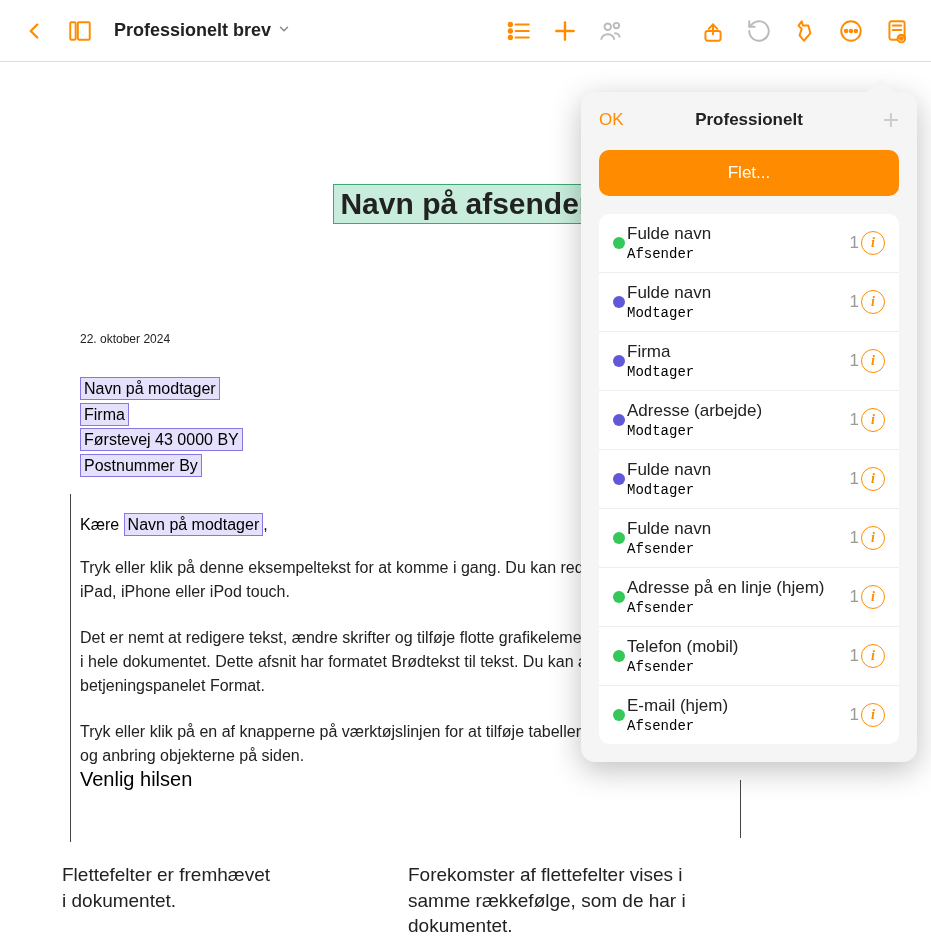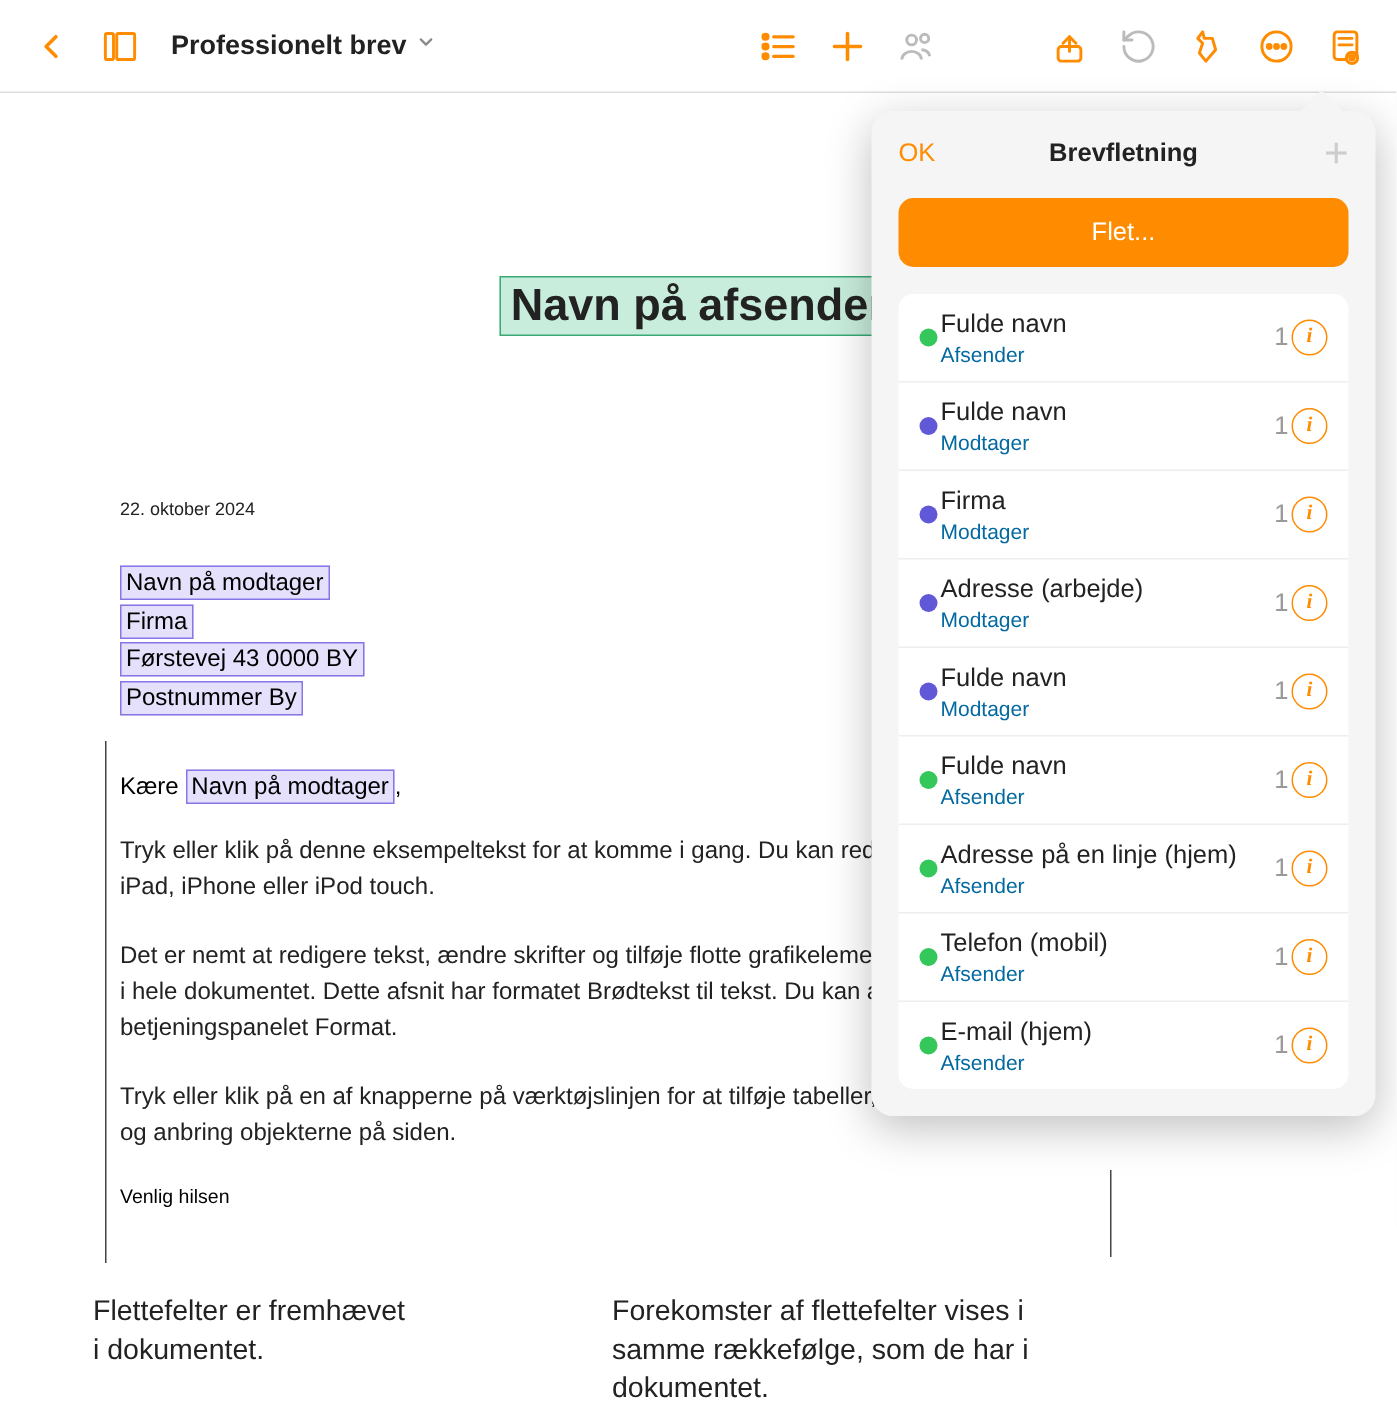--- a/index.html
+++ b/index.html
@@ -117,28 +117,27 @@
 }
 
 .body-p {
   margin-top: 22px;
   font-size: 16px;
   line-height: 1.5;
   color: #222;
 }
 
 .closing {
-  margin-top: 22px;
-  font-size: 13px;
+  font-size: 20px;
 }
 
 
 .popover {
   position: absolute;
-  top: 74px;
+  top: 92px;
   right: 14px;
   width: 336px;
   background: #f5f5f5;
   border-radius: 14px;
   box-shadow: 0 8px 30px rgba(0,0,0,0.25);
   overflow: visible;
 }
 .popover::before {
   content: "";
   position: absolute;
@@ -215,21 +214,22 @@
   display: flex;
   flex-direction: column;
   gap: 2px;
 }
 .merge-name {
   font-size: 17px;
   color: #222;
 }
 .merge-role {
   font-size: 14px;
-  color: #0369a1;
+  color: #000000;
+  font-family: Liberation Mono, monospace;
 }
 .merge-count {
   font-size: 17px;
   color: #999;
 }
 .info-icon {
   width: 24px;
   height: 24px;
   border: 1.5px solid #ff8c00;
   border-radius: 50%;
@@ -382,21 +382,21 @@
     <p class="body-p">Tryk eller klik på denne eksempeltekst for at komme i gang. Du kan redigere dette dokument på din Mac, iPad, iPhone eller iPod touch.</p>
     <p class="body-p">Det er nemt at redigere tekst, ændre skrifter og tilføje flotte grafikelementer for at opnå et ensartet udseende i hele dokumentet. Dette afsnit har formatet Brødtekst til tekst. Du kan ændre det på fanen Tekst under betjeningspanelet Format.</p>
     <p class="body-p">Tryk eller klik på en af knapperne på værktøjslinjen for at tilføje tabeller, diagrammer og objekter, eller træk og anbring objekterne på siden.</p>
     <p class="closing">Venlig hilsen</p>
   </div>
 </div>
 
 <div class="popover">
   <div class="popover-header">
     <span class="popover-ok">OK</span>
-    <span class="popover-title">Brevfletning</span>
+    <span class="popover-title">Professionelt</span>
     <span class="popover-add">+</span>
   </div>
   <div class="merge-btn">Flet...</div>
   <div class="merge-list" id="merge-list">
       <div class="merge-item">
         <div class="dot dot-green"></div>
         <div class="merge-text">
           <div class="merge-name">Fulde navn</div>
           <div class="merge-role">Afsender</div>
         </div>

